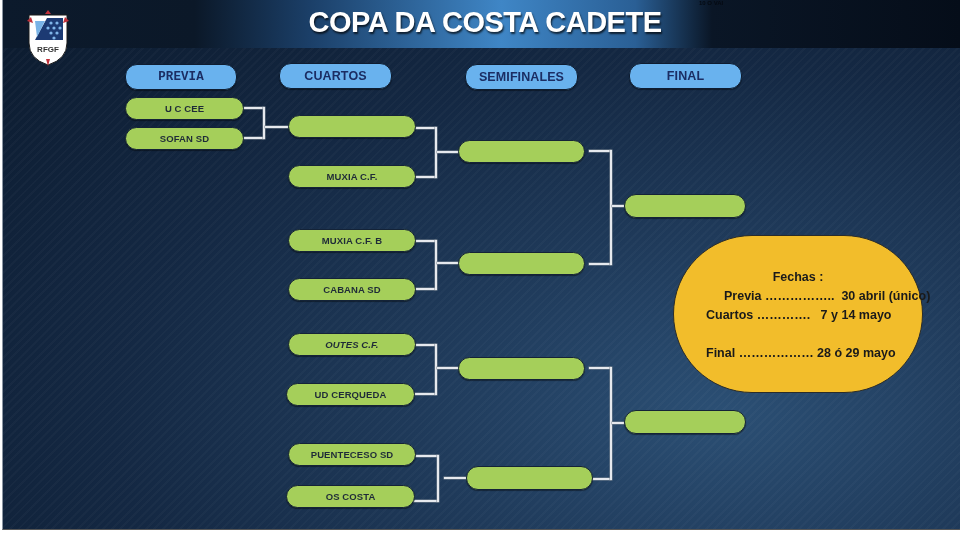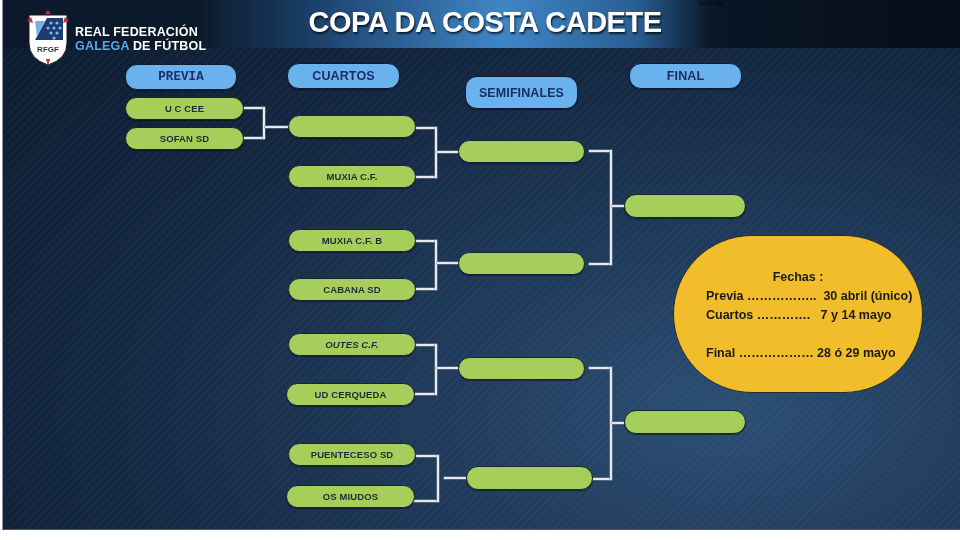--- a/index.html
+++ b/index.html
@@ -66,30 +66,26 @@
         <circle cx="32" cy="24" r="1.6"></circle>
       <circle cx="29" cy="29" r="1.6"></circle>
     </g>
     <path d="M2 12 L6 8 L8 14 Z" fill="#c0303a"></path>
     <path d="M44 12 L40 8 L38 14 Z" fill="#c0303a"></path>
     <path d="M23 1 L26 5 L20 5 Z" fill="#c0303a"></path>
     <text x="23" y="43" text-anchor="middle" font-size="8" font-weight="bold" fill="#333" font-family="Liberation Sans, sans-serif">RFGF</text>
     <path d="M21 50 L25 50 L23 57 Z" fill="#c0303a"></path>
   </svg>
 
-  <div class="brand">
-    <div class="l1">REAL FEDERACIÓN</div>
-    <div><span class="l2a">GALEGA</span><span class="l2b"> DE FÚTBOL</span></div>
-  </div>
 
   <div class="title">COPA DA COSTA CADETE</div>
 
   <div class="pill blue" style="left:122px;top:64px;width:112px;height:26px;font-family:Liberation Mono, monospace;">PREVIA</div>
-  <div class="pill blue" style="left:284px;top:63px;width:113px;height:26px;">CUARTOS</div>
-  <div class="pill blue" style="left:462px;top:64px;width:113px;height:33px;margin-top:12px;">SEMIFINALES</div>
+  <div class="pill blue" style="left:276px;top:63px;width:113px;height:26px;">CUARTOS</div>
+  <div class="pill blue" style="left:462px;top:64px;width:113px;height:26px;">SEMIFINALES</div>
   <div class="pill blue" style="left:626px;top:63px;width:113px;height:26px;">FINAL</div>
 
   <div class="ln" style="left:239px;top:107px;width:22px;height:2px;"></div>
   <div class="ln" style="left:239px;top:137px;width:22px;height:2px;"></div>
   <div class="ln" style="left:260px;top:107px;width:2px;height:32px;"></div>
   <div class="ln" style="left:262px;top:126px;width:24px;height:2px;"></div>
 
   <div class="ln" style="left:411px;top:127px;width:22px;height:2px;"></div>
   <div class="ln" style="left:411px;top:176px;width:22px;height:2px;"></div>
   <div class="ln" style="left:432px;top:127px;width:2px;height:51px;"></div>
@@ -123,29 +119,29 @@
   <div class="pill green" style="left:122px;top:97px;width:119px;height:23px;">U C CEE</div>
   <div class="pill green" style="left:122px;top:127px;width:119px;height:23px;">SOFAN SD</div>
 
   <div class="pill green" style="left:285px;top:115px;width:128px;height:23px;"></div>
   <div class="pill green" style="left:285px;top:165px;width:128px;height:23px;">MUXIA C.F.</div>
   <div class="pill green" style="left:285px;top:229px;width:128px;height:23px;">MUXIA C.F. B</div>
   <div class="pill green" style="left:285px;top:278px;width:128px;height:23px;">CABANA SD</div>
   <div class="pill green" style="left:285px;top:333px;width:128px;height:23px;font-style:italic;">OUTES C.F.</div>
   <div class="pill green" style="left:283px;top:383px;width:129px;height:23px;">UD CERQUEDA</div>
   <div class="pill green" style="left:285px;top:443px;width:128px;height:23px;">PUENTECESO SD</div>
-  <div class="pill green" style="left:283px;top:485px;width:129px;height:23px;">OS MIUDOS</div>
+  <div class="pill green" style="left:283px;top:485px;width:129px;height:23px;">OS COSTA</div>
 
   <div class="pill green" style="left:455px;top:140px;width:127px;height:23px;"></div>
   <div class="pill green" style="left:455px;top:252px;width:127px;height:23px;"></div>
   <div class="pill green" style="left:455px;top:357px;width:127px;height:23px;"></div>
   <div class="pill green" style="left:463px;top:466px;width:127px;height:24px;"></div>
 
   <div class="pill green" style="left:621px;top:194px;width:122px;height:24px;"></div>
   <div class="pill green" style="left:621px;top:410px;width:122px;height:24px;"></div>
 
   <div class="oval">
     <div class="hd">Fechas :</div>
-    <div class="row" style="top:52px;">Previa ……………..  30 abril (único)</div>
+    <div class="row" style="top:52px;margin-left:18px;">Previa ……………..  30 abril (único)</div>
     <div class="row" style="top:71px;">Cuartos ………….   7 y 14 mayo</div>
     <div class="row" style="top:109px;">Final ……………… 28 ó 29 mayo</div>
   </div>
 </div>
 
 </body></html>

